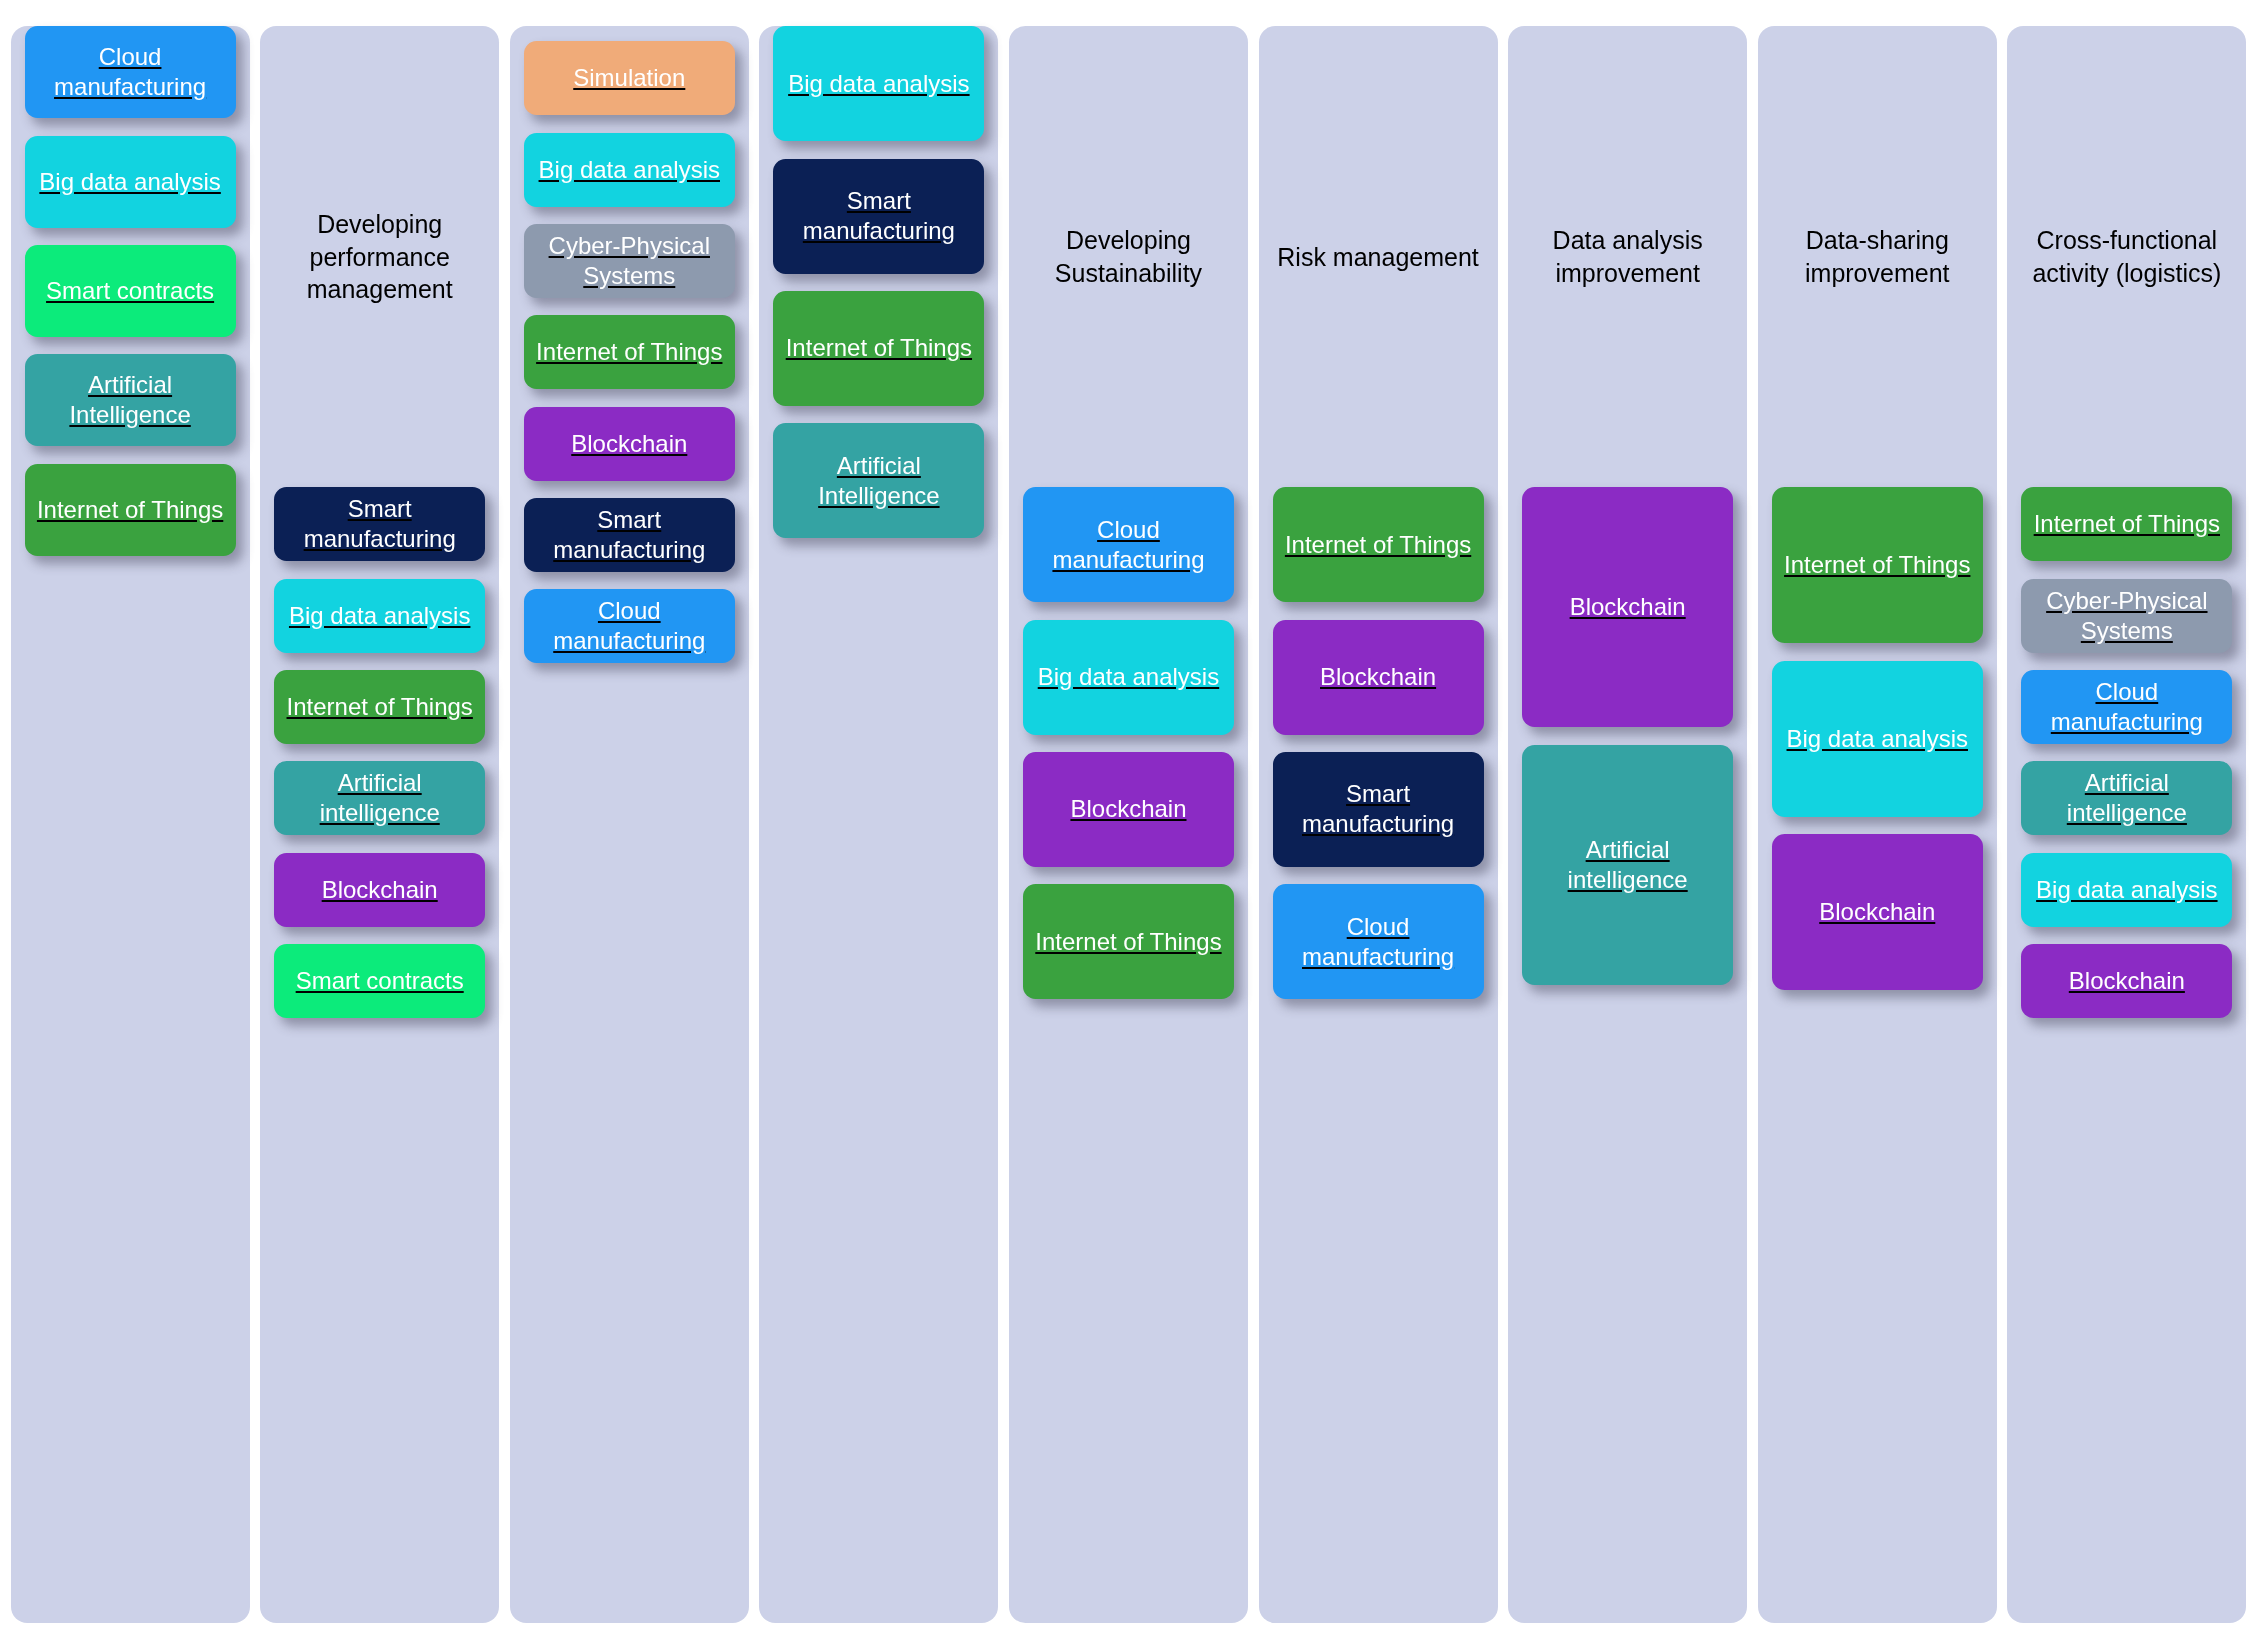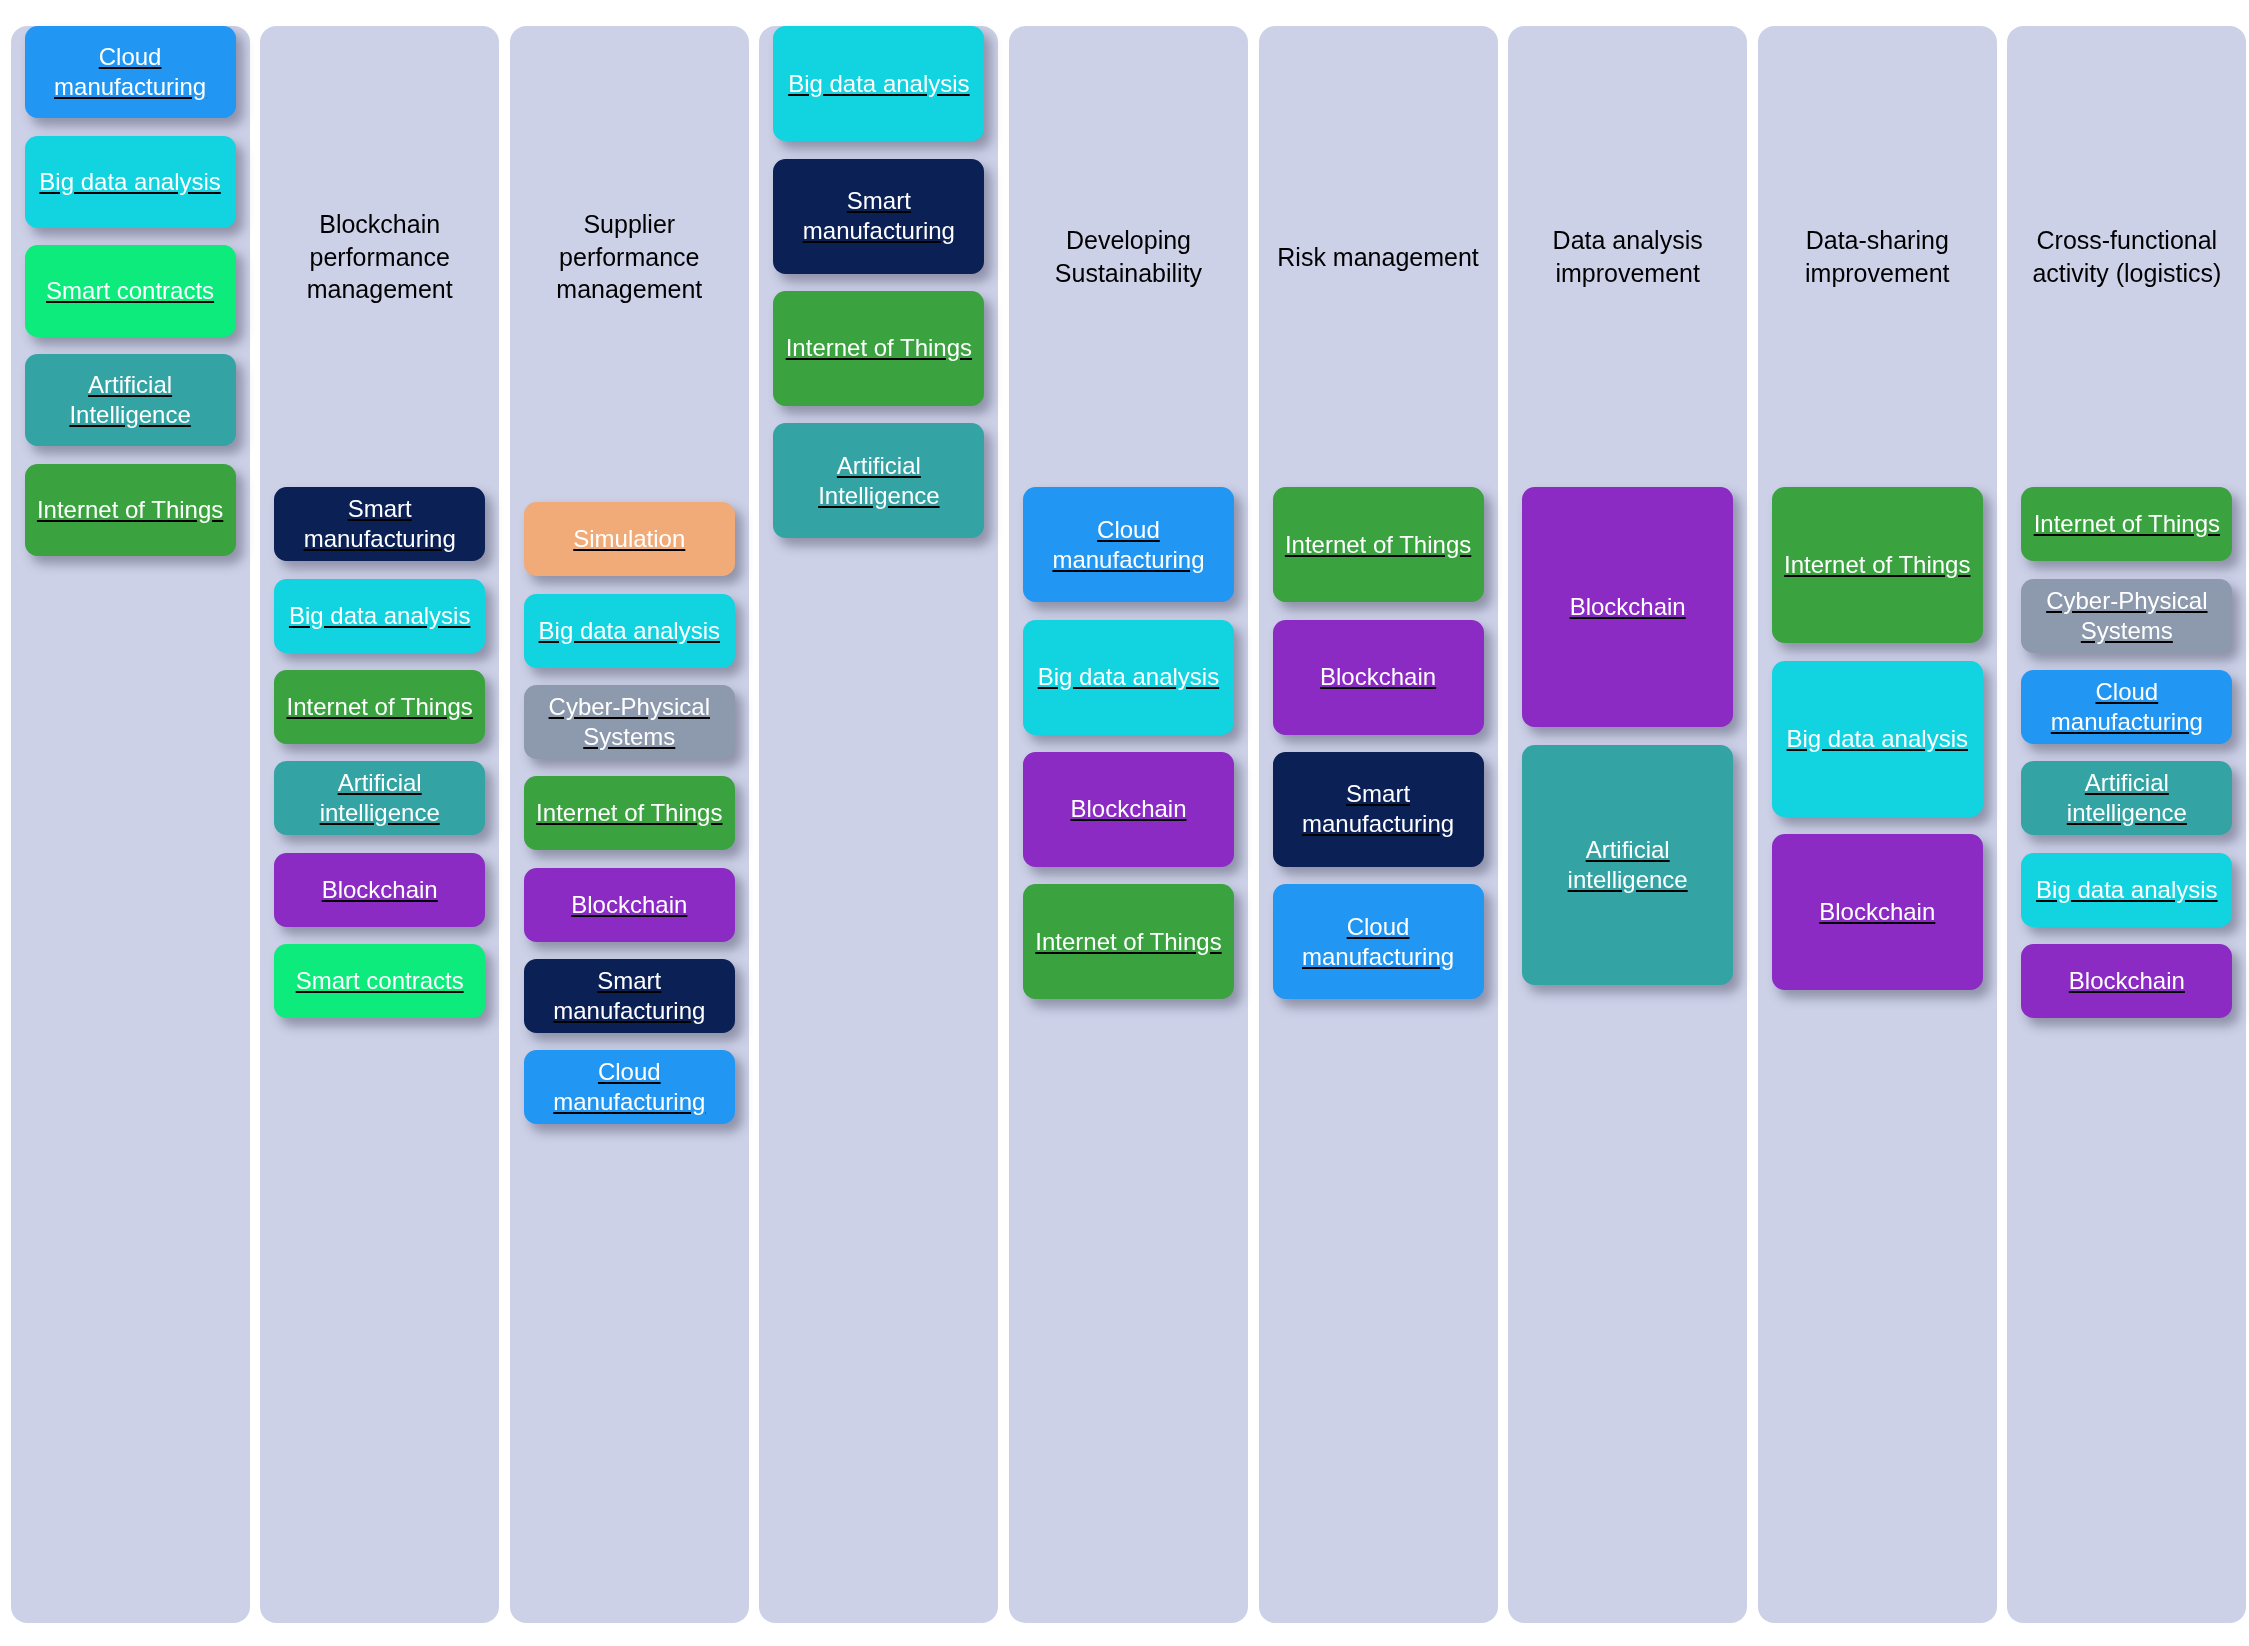--- a/index.html
+++ b/index.html
@@ -111,21 +111,21 @@
         <div class="card" style="background: rgb(52, 163, 163); height: 92px;">
           <span>Artificial Intelligence</span>
         </div>
         <div class="card" style="background: rgb(58, 162, 63); height: 92px;">
           <span>Internet of Things</span>
         </div>
       </div>
     </div>
     <div class="column">
       <div class="col-panel" style="background: rgb(204, 209, 232);"></div>
-      <div class="col-header">Blockchain performance management</div>
+      <div class="col-header">Developing performance management</div>
       <div class="cards">
         <div class="card" style="background: rgb(11, 32, 85); height: 74px;">
           <span>Smart manufacturing</span>
         </div>
         <div class="card" style="background: rgb(18, 211, 224); height: 74px;">
           <span>Big data analysis</span>
         </div>
         <div class="card" style="background: rgb(58, 162, 63); height: 74px;">
           <span>Internet of Things</span>
         </div>
@@ -135,21 +135,20 @@
         <div class="card" style="background: rgb(139, 43, 196); height: 74px;">
           <span>Blockchain</span>
         </div>
         <div class="card" style="background: rgb(12, 235, 123); height: 74px;">
           <span>Smart contracts</span>
         </div>
       </div>
     </div>
     <div class="column">
       <div class="col-panel" style="background: rgb(204, 209, 232);"></div>
-      <div class="col-header">Supplier performance management</div>
       <div class="cards">
         <div class="card" style="background: rgb(240, 171, 121); height: 74px; margin-top: 15px;">
           <span>Simulation</span>
         </div>
         <div class="card" style="background: rgb(18, 211, 224); height: 74px;">
           <span>Big data analysis</span>
         </div>
         <div class="card" style="background: rgb(141, 154, 174); height: 74px;">
           <span>Cyber-Physical Systems</span>
         </div>

